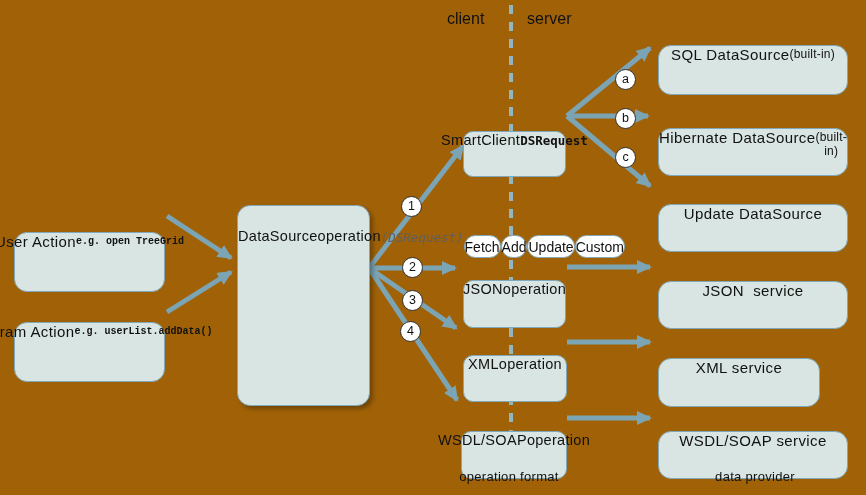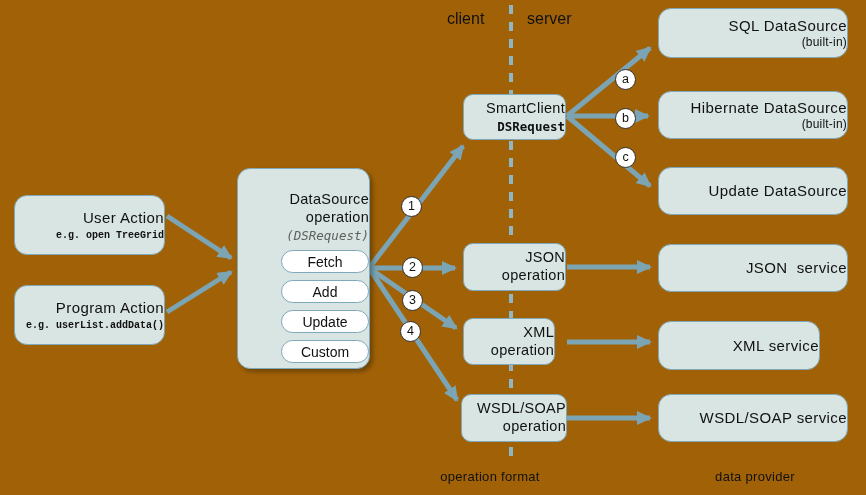--- a/index.html
+++ b/index.html
@@ -6,22 +6,23 @@
   #stage{
     position:relative;width:866px;height:495px;background:#a16207;overflow:hidden;
     font-family:"Liberation Sans",sans-serif;color:var(--text,#111);
   }
   #wires{position:absolute;left:0;top:0;z-index:1;}
   .box{
     position:absolute;box-sizing:border-box;z-index:2;
     background:var(--box-fill,#d9e5e2);
     border:1.6px solid var(--box-border,#7fa9ba);
     border-radius:13px;
-    display:flex;flex-direction:column;align-items:flex-end;justify-content:center;
+    display:flex;flex-direction:row;align-items:flex-start;justify-content:center;
     text-align:center;
+    margin-top:37px;
   }
   .box-title{font-size:15px;letter-spacing:.4px;white-space:pre;line-height:1.15;}
   .box-title-sm{font-size:14.5px;letter-spacing:.3px;white-space:pre;line-height:1.22;}
   .box-sub{font-size:12px;letter-spacing:.2px;margin-top:1px;}
   .box-code{font-family:"Liberation Mono",monospace;font-weight:700;font-size:10px;margin-top:3px;white-space:pre;}
   .code-muted{font-family:"DejaVu Sans Mono",monospace;font-weight:400;font-size:12.5px;color:var(--code-muted,#5f5f5f);margin-top:2px;font-style:italic;}
   .code-bold{font-family:"DejaVu Sans Mono",monospace;font-weight:700;font-size:12.5px;margin-top:1px;}
   .pill{
     width:88px;height:23px;box-sizing:border-box;margin-top:7px;
     background:var(--pill-fill,#fff);
@@ -99,21 +100,21 @@
   <div class="box" style="left:463px;top:94px;width:103px;height:46px;border-radius:10px;">
     <div class="box-title-sm">SmartClient</div>
     <div class="code-bold">DSRequest</div>
   </div>
 
   <div class="box" style="left:463px;top:243px;width:103px;height:48px;border-radius:10px;">
     <div class="box-title-sm">JSON</div>
     <div class="box-title-sm">operation</div>
   </div>
 
-  <div class="box" style="left:463px;top:318px;width:92px;height:47px;border-radius:10px;">
+  <div class="box" style="left:463px;top:318px;width:104px;height:47px;border-radius:10px;">
     <div class="box-title-sm">XML</div>
     <div class="box-title-sm">operation</div>
   </div>
 
   <div class="box" style="left:461px;top:394px;width:106px;height:48px;border-radius:10px;">
     <div class="box-title-sm">WSDL/SOAP</div>
     <div class="box-title-sm">operation</div>
   </div>
 
   <div class="box" style="left:658px;top:8px;width:190px;height:50px;">
@@ -143,16 +144,16 @@
   </div>
 
   <div class="badge" style="left:401px;top:196px;">1</div>
   <div class="badge" style="left:402px;top:257px;">2</div>
   <div class="badge" style="left:402px;top:290px;">3</div>
   <div class="badge" style="left:400px;top:321px;">4</div>
   <div class="badge" style="left:615px;top:69px;">a</div>
   <div class="badge" style="left:615px;top:108px;">b</div>
   <div class="badge" style="left:615px;top:147px;">c</div>
 
-  <div class="footer-label" style="left:410px;top:469px;">operation format</div>
+  <div class="footer-label" style="left:429px;top:469px;">operation format</div>
   <div class="footer-label" style="left:675px;top:469px;">data provider</div>
 
 </div>
 
 </body></html>

